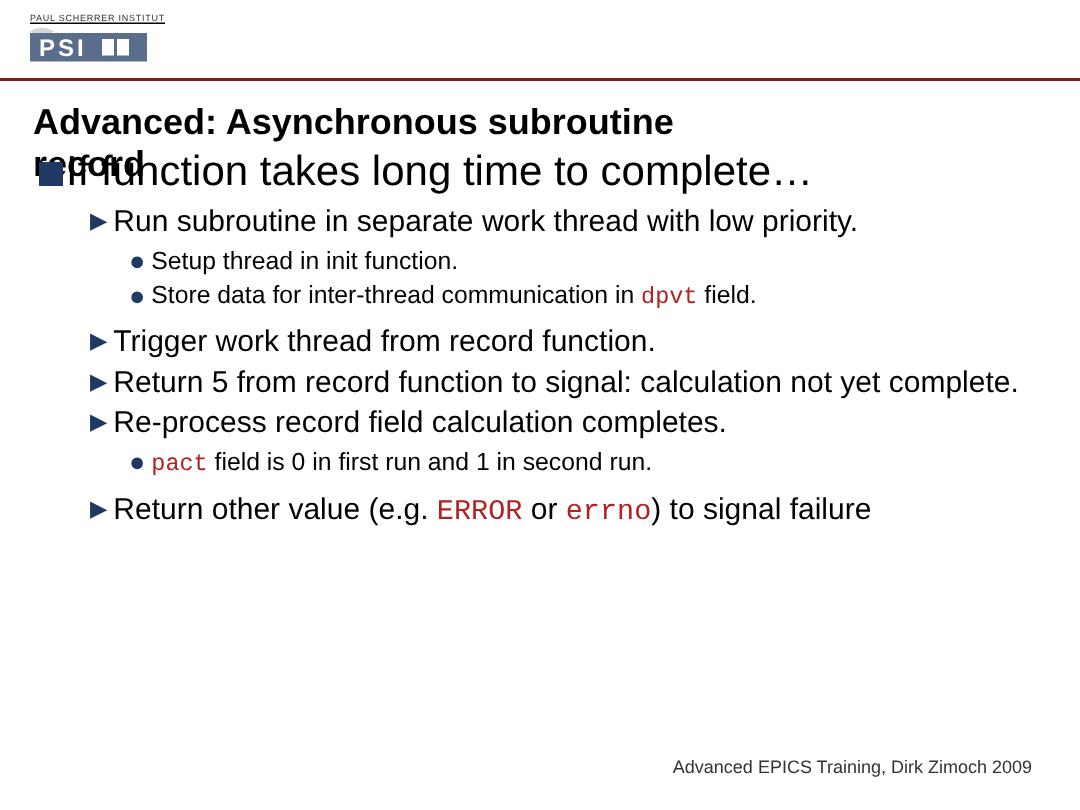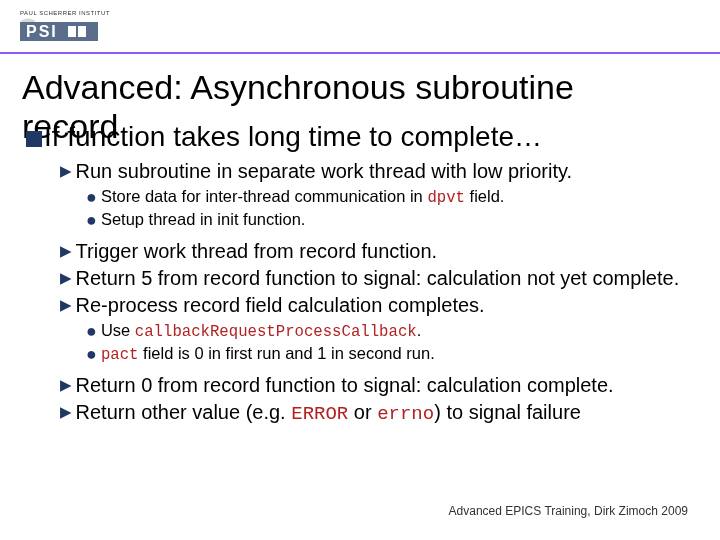--- a/index.html
+++ b/index.html
@@ -6,23 +6,24 @@
   body {
     width: 720px;
     height: 540px;
     background: #fff;
     font-family: Arial, Helvetica, sans-serif;
     position: relative;
     overflow: hidden;
   }
   .header {
     padding: 10px 20px 8px 20px;
-    border-bottom: 2px solid #8b5cf6;
+    border-bottom: 2px solid #7f1d1d;
     display: flex;
     align-items: flex-start;
+    text-decoration: underline;
   }
   .logo-wrap {
     display: flex;
     flex-direction: column;
     align-items: flex-start;
   }
   .institute {
     font-size: 6px;
     letter-spacing: 0.5px;
     color: #333;
@@ -37,22 +38,22 @@
     text-align: center;
     font-size: 22px;
     font-weight: bold;
     font-style: italic;
     padding-right: 60px;
   }
   .content {
     padding: 14px 22px 0 22px;
   }
   .heading {
-    font-size: 34px;
-    font-weight: normal;
+    font-size: 24px;
+    font-weight: bold;
     line-height: 1.15;
     margin-bottom: 2px;
   }
   .l1 {
     font-size: 28px;
     margin-top: -27px;
     padding-left: 4px;
   }
   .l1 .sq {
     display: inline-block;
@@ -127,30 +128,28 @@
     <span>record</span>
   </div>
 
   <div class="l1">
     <span class="sq"></span><span>If function takes long time to complete…</span>
   </div>
 
   <div class="l2-group">
     <div class="l2"><span class="tri">▶</span><span>Run subroutine in separate work thread with low priority.</span></div>
     <div class="l3-group">
+      <div class="l3"><span class="dot">●</span><span>Setup thread in init function.</span></div>
       <div class="l3"><span class="dot">●</span><span>Store data for inter-thread communication in </span><span class="mono">dpvt</span><span> field.</span></div>
-      <div class="l3"><span class="dot">●</span><span>Setup thread in init function.</span></div>
     </div>
 
     <div class="l2"><span class="tri">▶</span><span>Trigger work thread from record function.</span></div>
     <div class="l2"><span class="tri">▶</span><span>Return 5 from record function to signal: calculation not yet complete.</span></div>
     <div class="l2"><span class="tri">▶</span><span>Re-process record field calculation completes.</span></div>
     <div class="l3-group">
-      <div class="l3"><span class="dot">●</span><span>Use </span><span class="mono">callbackRequestProcessCallback</span><span>.</span></div>
       <div class="l3"><span class="dot">●</span><span class="mono">pact</span><span> field is 0 in first run and 1 in second run.</span></div>
     </div>
 
-    <div class="l2"><span class="tri">▶</span><span>Return 0 from record function to signal: calculation complete.</span></div>
     <div class="l2"><span class="tri">▶</span><span>Return other value (e.g. </span><span class="mono">ERROR</span><span> or </span><span class="mono">errno</span><span>) to signal failure</span></div>
   </div>
 </div>
 
 <div class="footer">Advanced EPICS Training, Dirk Zimoch 2009</div>
 
 </body></html>

